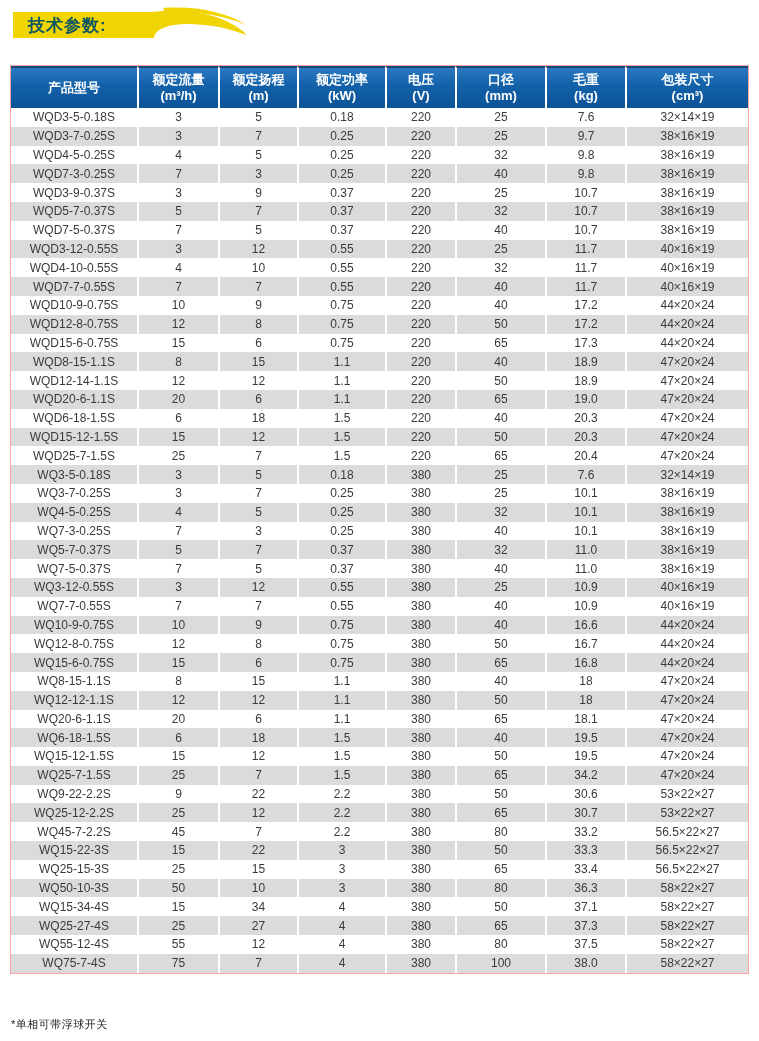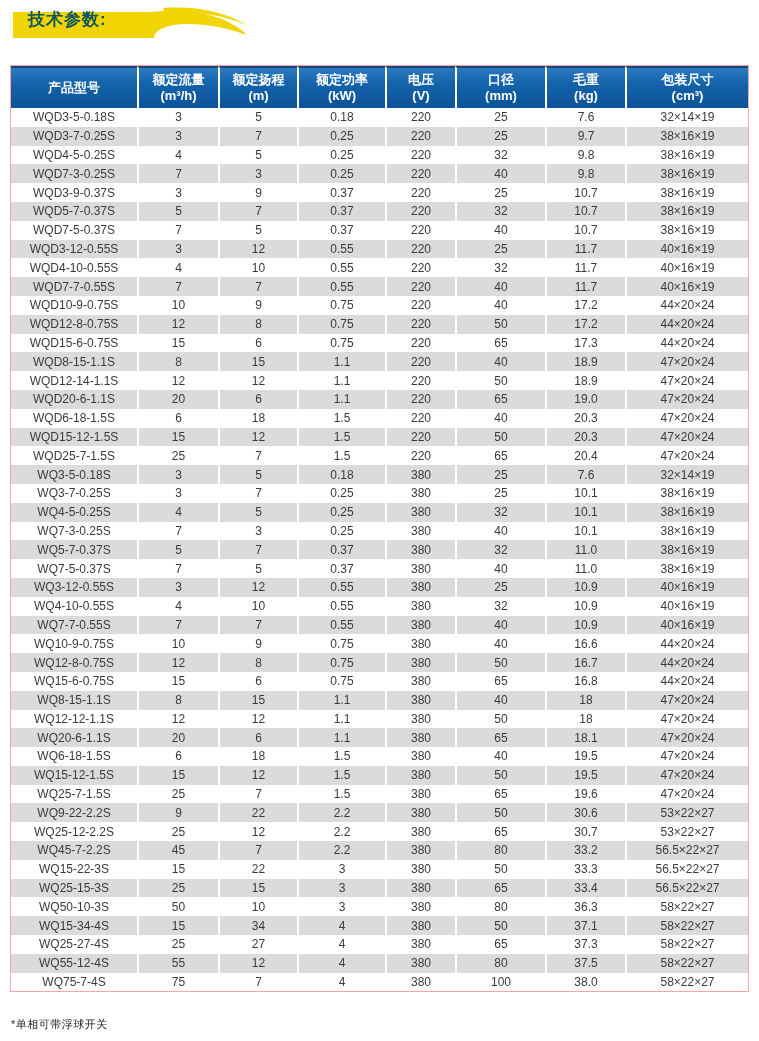--- a/index.html
+++ b/index.html
@@ -5,21 +5,21 @@
   html,body { margin:0; padding:0; }
   body {
     width:759px; height:1041px; background:#ffffff; position:relative;
     font-family:"Liberation Sans","DejaVu Sans",sans-serif;
     overflow:hidden;
   }
   
   .banner { position:absolute; left:13px; top:6px; width:240px; height:36px; }
   .banner svg { position:absolute; left:0; top:0; }
   .banner-title {
-    position:absolute; left:15px; top:4px;
+    position:absolute; left:15px; top:10px;
     font-size:17px; font-weight:bold; color:#0B5563; letter-spacing:1px;
     line-height:20px; white-space:nowrap;
   }
   
   .table-wrap {
     position:absolute; left:10px; top:65px; width:737px;
     border:1px solid #fca5a5; background:#fff;
   }
   table.spec-table {
     width:737px; table-layout:fixed;
@@ -363,30 +363,20 @@
             <td>WQ3-12-0.55S</td>
             <td>3</td>
             <td>12</td>
             <td>0.55</td>
             <td>380</td>
             <td>25</td>
             <td>10.9</td>
             <td>40×16×19</td>
           </tr>
           <tr>
-            <td>WQ4-10-0.55S</td>
-            <td>4</td>
-            <td>10</td>
-            <td>0.55</td>
-            <td>380</td>
-            <td>32</td>
-            <td>10.9</td>
-            <td>40×16×19</td>
-          </tr>
-          <tr>
             <td>WQ7-7-0.55S</td>
             <td>7</td>
             <td>7</td>
             <td>0.55</td>
             <td>380</td>
             <td>40</td>
             <td>10.9</td>
             <td>40×16×19</td>
           </tr>
           <tr>
@@ -469,21 +459,21 @@
             <td>19.5</td>
             <td>47×20×24</td>
           </tr>
           <tr>
             <td>WQ25-7-1.5S</td>
             <td>25</td>
             <td>7</td>
             <td>1.5</td>
             <td>380</td>
             <td>65</td>
-            <td>19.6</td>
+            <td>34.2</td>
             <td>47×20×24</td>
           </tr>
           <tr>
             <td>WQ9-22-2.2S</td>
             <td>9</td>
             <td>22</td>
             <td>2.2</td>
             <td>380</td>
             <td>50</td>
             <td>30.6</td>

